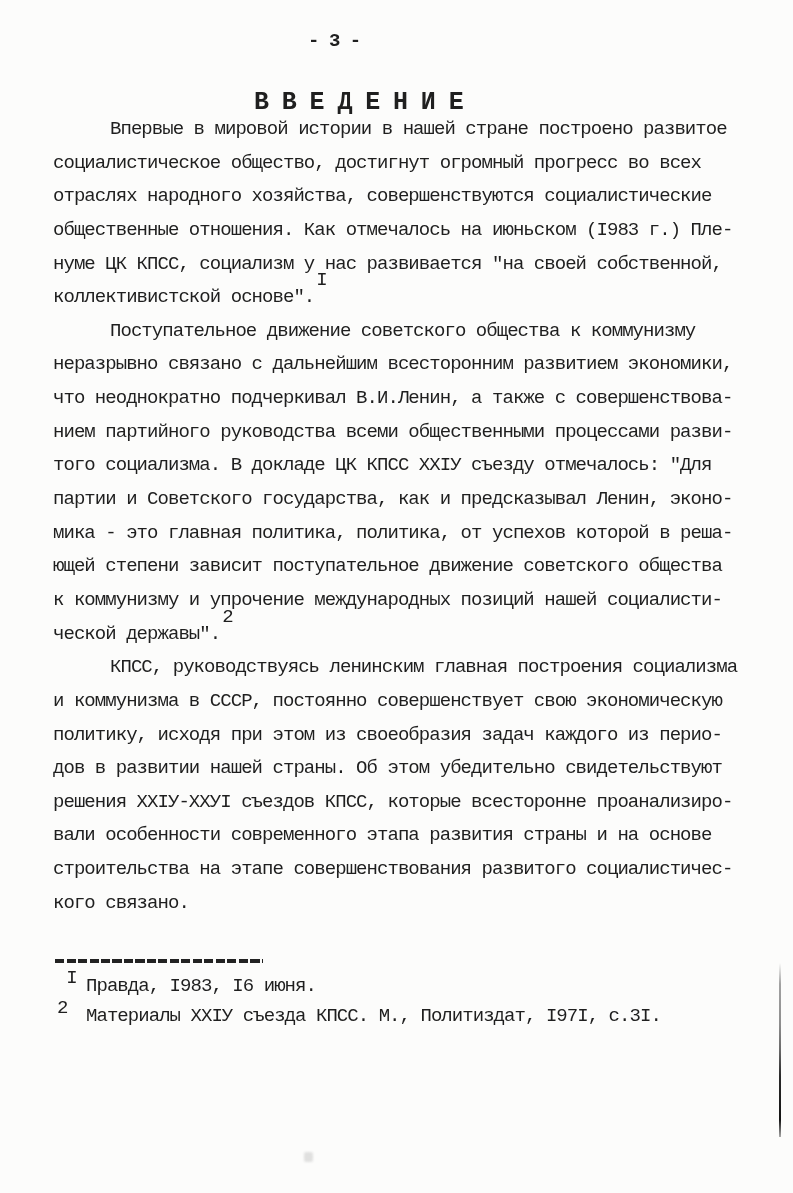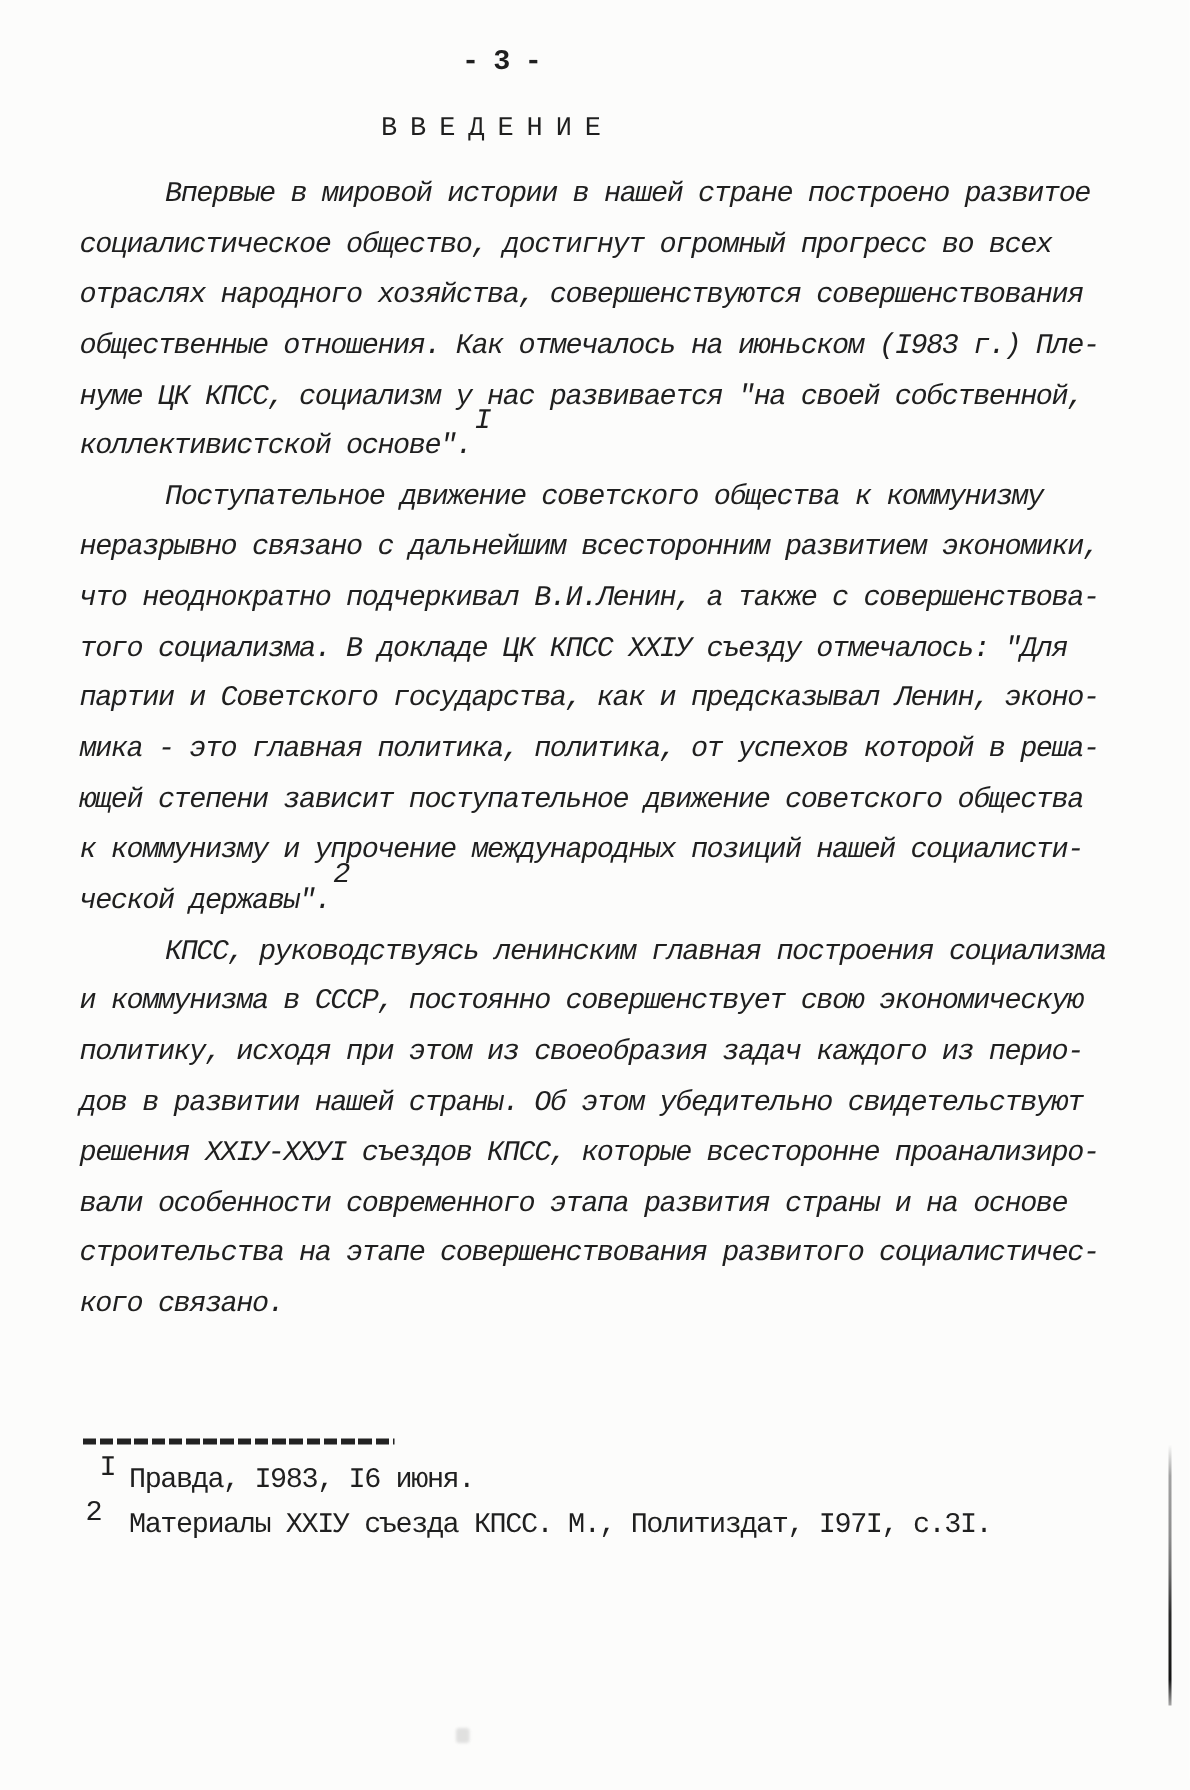--- a/index.html
+++ b/index.html
@@ -24,34 +24,33 @@
   .page-num {
     position: absolute;
     left: 308px;
     top: 30px;
     font-weight: bold;
   }
 
   .heading {
     position: absolute;
     left: 254px;
-    top: 76px;
-    font-size: 18px;
-    font-weight: normal;
+    top: 88px;
+    font-size: 25px;
+    font-weight: bold;
     letter-spacing: -1.1px;
     white-space: nowrap;
   }
 
   .body-text {
     position: absolute;
     left: 53px;
     top: 113px;
     width: 702px;
     line-height: 33.65px;
-    font-style: italic;
   }
   .paragraph { margin: 0; padding: 0; }
   .line { height: 33.65px; white-space: nowrap; }
   .line.indent { text-indent: 57px; }
 
   .fn-ref {
     display: inline-block;
     transform: translateY(-17px);
     margin-left: 2px;
   }
@@ -113,30 +112,31 @@
 
   <div class="page-num typewriter">- 3 -</div>
 
   <div class="heading">В В Е Д Е Н И Е</div>
 
   <div class="body-text typewriter">
 
     <div class="paragraph">
       <div class="line indent"><span>Впервые в мировой истории в нашей стране построено развитое</span></div>
       <div class="line"><span>социалистическое общество, достигнут огромный прогресс во всех</span></div>
-      <div class="line"><span>отраслях народного хозяйства, совершенствуются совершенствования</span></div>
+      <div class="line"><span>отраслях народного хозяйства, совершенствуются социалистические</span></div>
       <div class="line"><span>общественные отношения. Как отмечалось на июньском (I983 г.) Пле-</span></div>
       <div class="line"><span>нуме ЦК КПСС, социализм у нас развивается "на своей собственной,</span></div>
       <div class="line"><span>коллективистской основе".</span><span class="fn-ref">I</span></div>
     </div>
 
     <div class="paragraph">
       <div class="line indent"><span>Поступательное движение советского общества к коммунизму</span></div>
       <div class="line"><span>неразрывно связано с дальнейшим всесторонним развитием экономики,</span></div>
       <div class="line"><span>что неоднократно подчеркивал В.И.Ленин, а также с совершенствова-</span></div>
+      <div class="line"><span>нием партийного руководства всеми общественными процессами разви-</span></div>
       <div class="line"><span>того социализма. В докладе ЦК КПСС ХХIУ съезду отмечалось: "Для</span></div>
       <div class="line"><span>партии и Советского государства, как и предсказывал Ленин, эконо-</span></div>
       <div class="line"><span>мика - это главная политика, политика, от успехов которой в реша-</span></div>
       <div class="line"><span>ющей степени зависит поступательное движение советского общества</span></div>
       <div class="line"><span>к коммунизму и упрочение международных позиций нашей социалисти-</span></div>
       <div class="line"><span>ческой державы".</span><span class="fn-ref">2</span></div>
     </div>
 
     <div class="paragraph">
       <div class="line indent"><span>КПСС, руководствуясь ленинским главная построения социализма</span></div>

